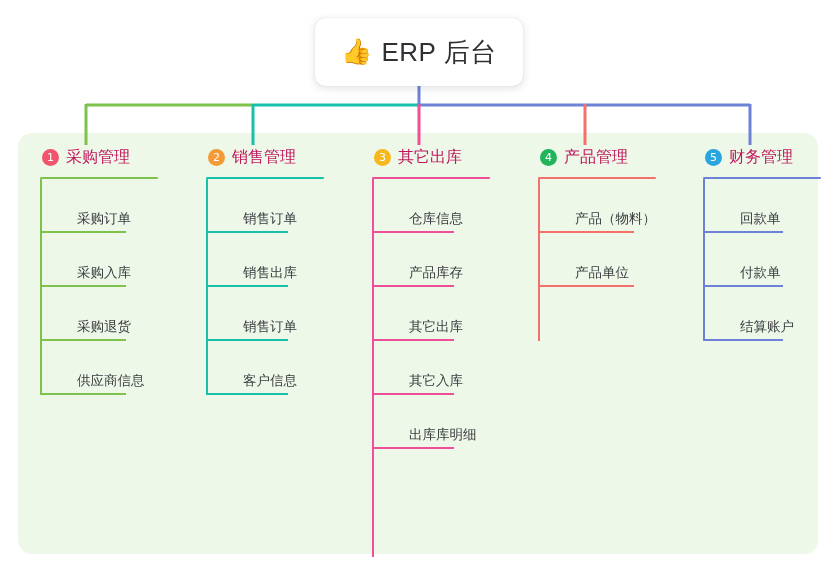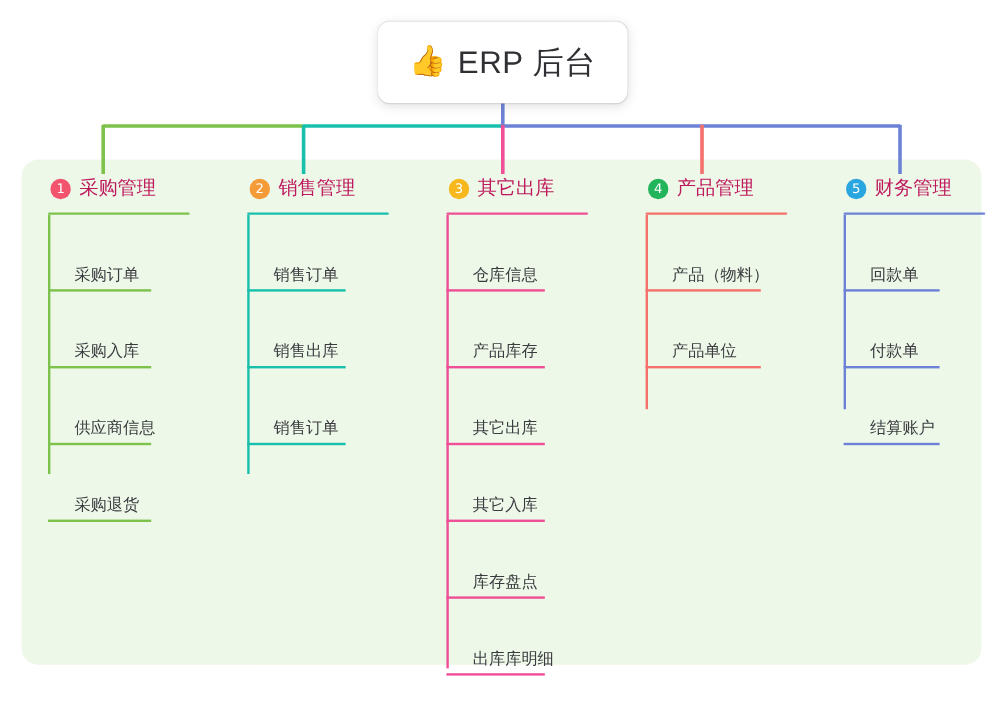--- a/index.html
+++ b/index.html
@@ -116,23 +116,23 @@
     margin-top: 0;
   }
   .spine {
     position: absolute;
     left: 0px;
     top: 0;
     width: 2px;
   }
   .leaf {
     position: relative;
-    height: 64px;
+    height: 54px;
     box-sizing: border-box;
-    padding-left: 22px;
+    padding-left: 37px;
     display: flex;
     align-items: flex-end;
     justify-content: flex-start;
   }
   .leaf-text {
     font-size: 13.5px;
     color: #3a3b3f;
     white-space: nowrap;
     padding-bottom: 5px;
   }
@@ -183,27 +183,27 @@
           <div class="spine" style="background: rgb(124, 194, 75); height: 216px;"></div>
           <div class="leaf">
             <span class="leaf-text">采购订单</span>
             <div class="leaf-rule" style="width: 86px; background: rgb(124, 194, 75);"></div>
           </div>
           <div class="leaf">
             <span class="leaf-text">采购入库</span>
             <div class="leaf-rule" style="width: 86px; background: rgb(124, 194, 75);"></div>
           </div>
           <div class="leaf">
+            <span class="leaf-text">采购退货</span>
+            <div class="leaf-rule" style="width: 86px; background: rgb(124, 194, 75);"></div>
+          </div>
+          <div class="leaf">
             <span class="leaf-text">供应商信息</span>
             <div class="leaf-rule" style="width: 86px; background: rgb(124, 194, 75);"></div>
           </div>
-          <div class="leaf">
-            <span class="leaf-text">采购退货</span>
-            <div class="leaf-rule" style="width: 86px; background: rgb(124, 194, 75);"></div>
-          </div>
         </div>
       </div>
       <div class="column" style="left: 206px;">
         <div class="col-head">
           <span class="badge" style="background: rgb(244, 154, 55);">2</span>
           <span class="col-title">销售管理</span>
         </div>
         <div class="col-rule" style="width: 118px; background: rgb(24, 192, 172);"></div>
         <div class="leaves">
           <div class="spine" style="background: rgb(24, 192, 172); height: 216px;"></div>
@@ -212,20 +212,24 @@
             <div class="leaf-rule" style="width: 82px; background: rgb(24, 192, 172);"></div>
           </div>
           <div class="leaf">
             <span class="leaf-text">销售出库</span>
             <div class="leaf-rule" style="width: 82px; background: rgb(24, 192, 172);"></div>
           </div>
           <div class="leaf">
             <span class="leaf-text">销售订单</span>
             <div class="leaf-rule" style="width: 82px; background: rgb(24, 192, 172);"></div>
           </div>
+          <div class="leaf">
+            <span class="leaf-text">客户信息</span>
+            <div class="leaf-rule" style="width: 82px; background: rgb(24, 192, 172);"></div>
+          </div>
         </div>
       </div>
       <div class="column" style="left: 372px;">
         <div class="col-head">
           <span class="badge" style="background: rgb(246, 184, 28);">3</span>
           <span class="col-title">其它出库</span>
         </div>
         <div class="col-rule" style="width: 118px; background: rgb(239, 79, 150);"></div>
         <div class="leaves">
           <div class="spine" style="background: rgb(239, 79, 150); height: 378px;"></div>
@@ -239,24 +243,20 @@
           </div>
           <div class="leaf">
             <span class="leaf-text">其它出库</span>
             <div class="leaf-rule" style="width: 82px; background: rgb(239, 79, 150);"></div>
           </div>
           <div class="leaf">
             <span class="leaf-text">其它入库</span>
             <div class="leaf-rule" style="width: 82px; background: rgb(239, 79, 150);"></div>
           </div>
           <div class="leaf">
-            <span class="leaf-text">库存盘点</span>
-            <div class="leaf-rule" style="width: 82px; background: rgb(239, 79, 150);"></div>
-          </div>
-          <div class="leaf">
             <span class="leaf-text">出库库明细</span>
             <div class="leaf-rule" style="width: 82px; background: rgb(239, 79, 150);"></div>
           </div>
         </div>
       </div>
       <div class="column" style="left: 538px;">
         <div class="col-head">
           <span class="badge" style="background: rgb(33, 180, 91);">4</span>
           <span class="col-title">产品管理</span>
         </div>

